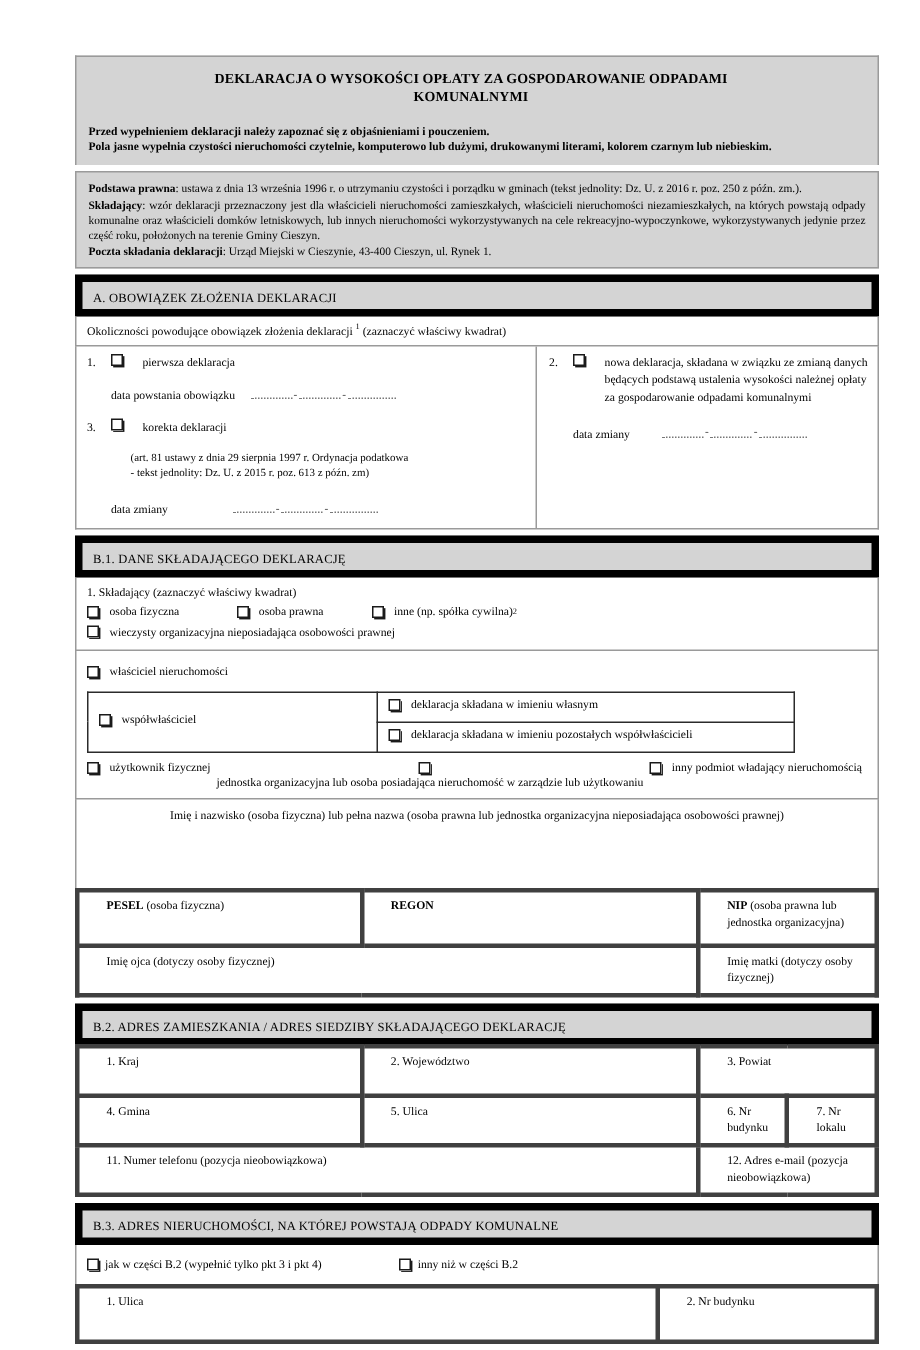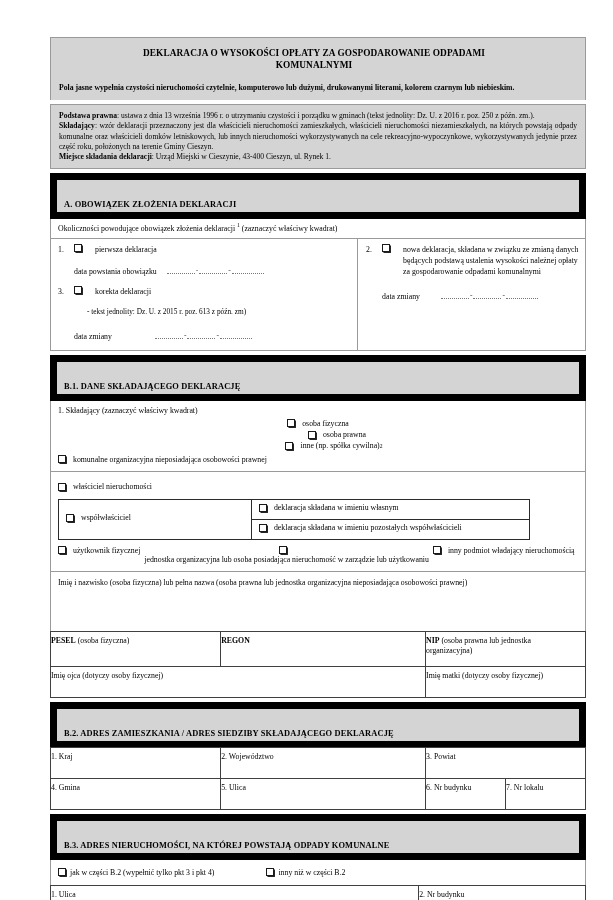--- a/index.html
+++ b/index.html
@@ -50,24 +50,24 @@
     padding: 6px 8px 5px 8px;
     box-sizing: border-box;
     font-size: 7.6px;
     line-height: 1.37;
     text-align: justify;
   }
   .legal-block b { font-weight: bold; }
 
   .sec-head {
     background: #d4d4d4;
-    border: 7px solid #000000;
-    font-weight: bold;
+    border: 5px solid #000000;
+    font-weight: normal;
     font-size: 8.4px;
-    padding: 20px 7px 3px 7px;
+    padding: 6px 7px 3px 7px;
     box-sizing: border-box;
     letter-spacing: 0.15px;
   }
   .sec-head.gap { margin-top: 4px; }
 
   .box {
     border: 1px solid #9a9a9a;
     border-top: none;
     box-sizing: border-box;
   }
@@ -96,23 +96,23 @@
     border-bottom: 1px dotted #777;
     height: 7px;
     vertical-align: baseline;
   }
   .datefield { display: inline-flex; align-items: flex-end; gap: 0px; font-size: 7.6px; color:#444; }
   .datefield .dots { margin: 0 1px; }
   .dash { color:#444; font-size: 7.5px; line-height: 1; }
 
   table.grid { border-collapse: collapse; width: 100%; table-layout: fixed; }
   table.grid td {
-    border: 1px solid #404040;
+    border: 3px solid #404040;
     font-size: 7.8px;
-    padding: 4px 6px 4px 0;
+    padding: 4px 6px 4px 18px;
     vertical-align: top;
     line-height: 1.32;
   }
   td.tall { height: 26px; }
   .bold { font-weight: bold; }
   table.nested { border-collapse: collapse; width: 100%; table-layout: fixed; }
   table.nested td {
     border: 1px solid #2b2b2b;
     font-size: 7.8px;
     padding: 3px 6px 3px 7px;
@@ -127,28 +127,29 @@
 <body>
 
 <div class="page">
 
   <div class="hdr-block">
     <div class="doc-title">
       <span>DEKLARACJA O WYSOKOŚCI OPŁATY ZA GOSPODAROWANIE ODPADAMI</span><br>
       <span>KOMUNALNYMI</span>
     </div>
     <div class="instr">
+      <div>Przed wypełnieniem deklaracji należy zapoznać się z objaśnieniami i pouczeniem.</div>
       <div>Pola jasne wypełnia czystości nieruchomości czytelnie, komputerowo lub dużymi, drukowanymi literami, kolorem czarnym lub niebieskim.</div>
     </div>
   </div>
 
   <div class="legal-block">
     <div><b>Podstawa prawna</b><span>: ustawa z dnia 13 września 1996 r. o utrzymaniu czystości i porządku w gminach (tekst jednolity: Dz. U. z 2016 r. poz. 250 z późn. zm.).</span></div>
     <div><b>Składający</b><span>: wzór deklaracji przeznaczony jest dla właścicieli nieruchomości zamieszkałych, właścicieli nieruchomości niezamieszkałych, na których powstają odpady komunalne oraz właścicieli domków letniskowych, lub innych nieruchomości wykorzystywanych na cele rekreacyjno-wypoczynkowe, wykorzystywanych jedynie przez część roku, położonych na terenie Gminy Cieszyn.</span></div>
-    <div><b>Miejsce składania deklaracji</b><span>: Urząd Miejski w Cieszynie, 43-400 Cieszyn, ul. Rynek 1.</span></div>
+    <div><b>Poczta składania deklaracji</b><span>: Urząd Miejski w Cieszynie, 43-400 Cieszyn, ul. Rynek 1.</span></div>
   </div>
 
   <div class="sec-head gap">A. OBOWIĄZEK ZŁOŻENIA DEKLARACJI</div>
   <div class="box pad fs">
     <span>Okoliczności powodujące obowiązek złożenia deklaracji </span><sup>1</sup><span> (zaznaczyć właściwy kwadrat)</span>
   </div>
 
   <div class="box">
     <div class="two-col">
       <div class="col-l">
@@ -170,20 +171,21 @@
           </span>
         </div>
 
         <div class="itm" style="margin-top:9px;">
           <span class="itm-no">3.</span>
           <span class="cbx"></span>
           <span class="cb-gap"></span>
           <span>korekta deklaracji</span>
         </div>
         <div style="margin-top:10px; padding-left:29px; font-size:7.3px; line-height:1.4;">
+          <div>(art. 81 ustawy z dnia 29 sierpnia 1997 r. Ordynacja  podatkowa</div>
           <div>- tekst jednolity:  Dz. U. z 2015 r. poz. 613 z późn. zm)</div>
         </div>
         <div class="itm" style="margin-top:14px;">
           <span class="itm-no"></span>
           <span>data zmiany</span>
           <span class="datefield" style="margin-left:42px;">
             <span class="dots" style="width:28px;"></span>
               <span class="dash">-</span>
               <span class="dots" style="width:28px;"></span>
               <span class="dash">-</span>
@@ -211,38 +213,38 @@
           </span>
         </div>
       </div>
     </div>
   </div>
 
   <div class="sec-head gap">B.1. DANE SKŁADAJĄCEGO DEKLARACJĘ</div>
 
   <div class="box pad fs">
     <div>1. Składający (zaznaczyć właściwy kwadrat)</div>
-    <div style="display:flex; align-items:center; margin-top:2px;flex-direction:column;">
+    <div style="display:flex; align-items:center; margin-top:2px;">
       <span class="inline-cb">
           <span class="cbx"></span>
           <span>osoba fizyczna</span>
         </span>
       <span class="inline-cb" style="margin-left:38px;">
           <span class="cbx"></span>
           <span>osoba prawna</span>
         </span>
       <span class="inline-cb" style="margin-left:32px;">
           <span class="cbx"></span>
           <span>inne (np. spółka cywilna)</span>
           <sup>2</sup>
         </span>
     </div>
     <div class="inline-cb" style="margin-top:2px;">
       <span class="cbx"></span>
-      <span>komunalne organizacyjna nieposiadająca osobowości prawnej</span>
+      <span>wieczysty organizacyjna nieposiadająca osobowości prawnej</span>
     </div>
   </div>
 
 
   <div class="box" style="padding:5px 7px 5px 7px;">
     <div class="inline-cb fs">
       <span class="cbx"></span>
       <span>właściciel  nieruchomości</span>
     </div>
 
@@ -282,21 +284,21 @@
     <div class="inline-cb fs" style="margin-top:2px;flex-direction:column;">
       <span class="cbx"></span>
       <span>jednostka  organizacyjna lub osoba posiadająca nieruchomość w zarządzie  lub użytkowaniu</span>
     </div>
     <div class="inline-cb fs" style="margin-top:2px;">
       <span class="cbx"></span>
       <span>inny podmiot władający nieruchomością</span>
     </div>
   </div>
 
-  <div class="box" style="padding:5px 7px 0 7px; height:60px;">
+  <div class="box" style="padding:5px 7px 0 7px; height:60px;text-align:center;">
     <div class="fs">Imię i nazwisko (osoba fizyczna) lub pełna nazwa (osoba prawna lub jednostka organizacyjna  nieposiadająca osobowości prawnej)</div>
   </div>
 
   <table class="grid" style="margin-top:-1px;">
     <tbody>
         <tr>
       <td class="tall" style="width:30.5%;"><span class="bold">PESEL</span><span> (osoba fizyczna)</span></td>
       <td class="tall" style="width:37%;"><span class="bold">REGON</span></td>
       <td class="tall"><span class="bold">NIP</span><span> (osoba prawna lub jednostka organizacyjna)</span></td>
     </tr>
@@ -314,20 +316,24 @@
       <td style="width:30.5%; height:22px;"><span>1. Kraj</span></td>
       <td style="width:37%;"><span>2. Województwo</span></td>
       <td colspan="2"><span>3. Powiat</span></td>
     </tr>
     <tr>
       <td style="height:22px;"><span>4. Gmina</span></td>
       <td><span>5. Ulica</span></td>
       <td style="width:17.5%;"><span>6. Nr budynku</span></td>
       <td><span>7. Nr lokalu</span></td>
     </tr>
+    <tr>
+      <td colspan="2" style="height:22px;"><span>11. Numer telefonu (pozycja nieobowiązkowa)</span></td>
+      <td colspan="2"><span>12. Adres e-mail (pozycja nieobowiązkowa)</span></td>
+    </tr>
   </tbody>
     </table>
 
   <div class="sec-head gap">B.3. ADRES  NIERUCHOMOŚCI, NA KTÓREJ POWSTAJĄ ODPADY  KOMUNALNE</div>
   <div class="box" style="padding:7px 7px 7px 7px;">
     <div style="display:flex; align-items:center;">
       <span class="inline-cb fs">
           <span class="cbx" style="margin-right:4px;"></span>
           <span>jak w części B.2 (wypełnić tylko pkt 3 i pkt 4)</span>
         </span>

